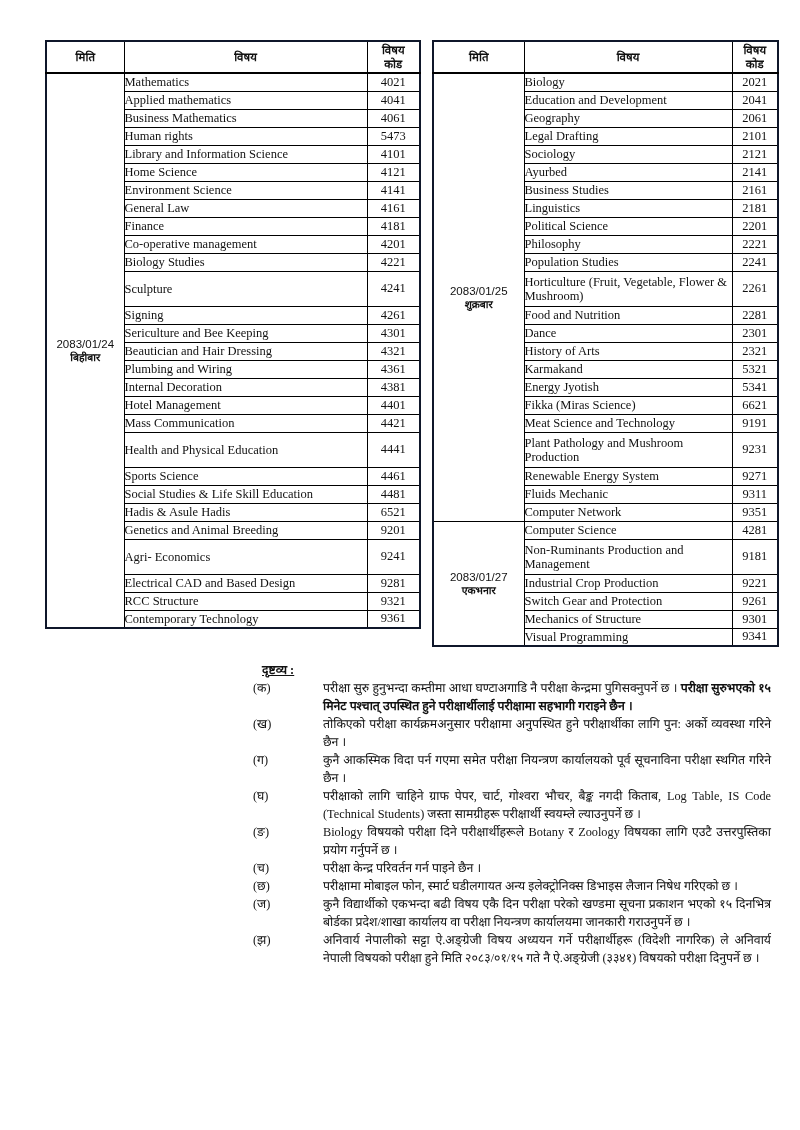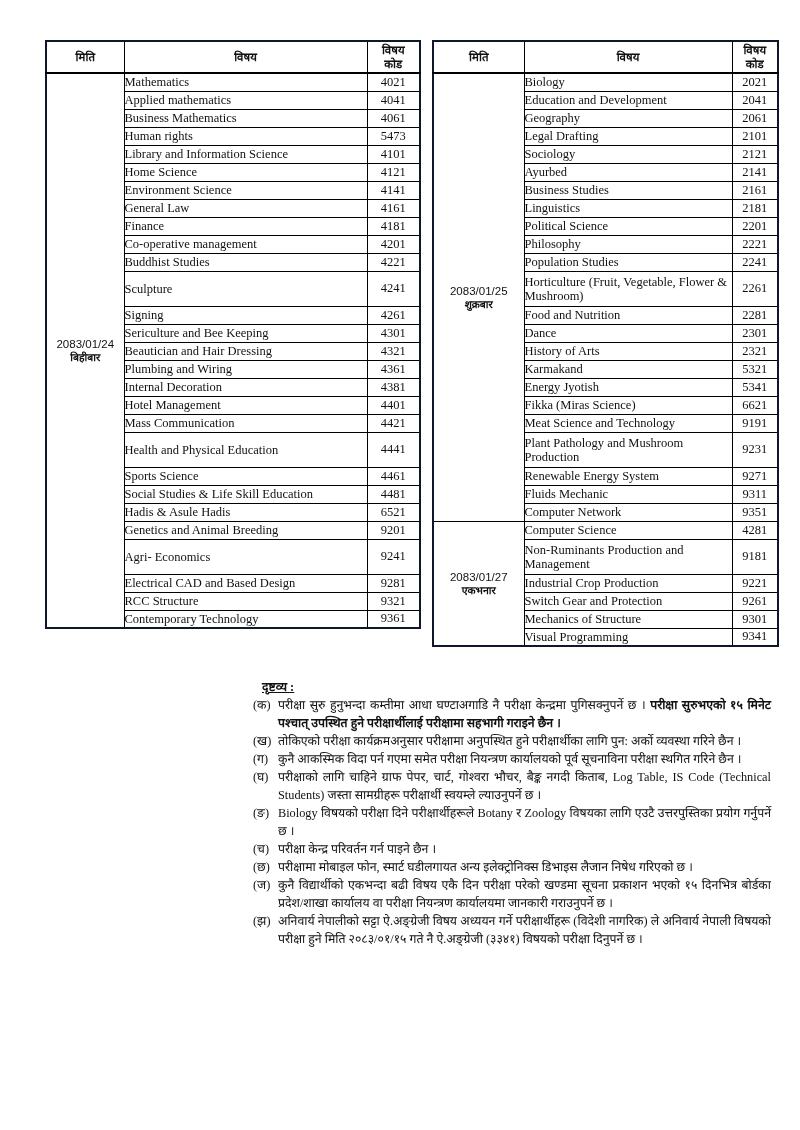--- a/index.html
+++ b/index.html
@@ -38,32 +38,32 @@
   .sched tbody tr { height: 18px; }
   .sched tbody tr.tall { height: 35px; }
   .subject-cell { padding: 1px 4px 1px 5px; line-height: 1.12; }
   .code-cell { text-align: center; }
   .date-cell { text-align: center; font-family: "Liberation Sans", sans-serif; }
   .date-en { font-size: 11.5px; line-height: 1.15; }
   .date-np { font-size: 10.5px; font-weight: bold; line-height: 1.15; }
 
   .notes {
     position: absolute;
-    left: 253px; top: 678px; width: 518px;
+    left: 253px; top: 661px; width: 518px;
     font-size: 12.3px;
     line-height: 18px;
   }
   .notes-heading {
     font-weight: bold;
     text-decoration: underline;
     padding-left: 9px;
   }
   .note { display: flex; }
   .note-label { flex: 0 0 25px; }
-  .note-text { flex: 1; text-align: justify; }
+  .note-text { flex: 1; text-align: justify; margin-left: 45px; }
   .note-text .bold { font-weight: bold; }
   .signature {
     text-align: right;
     font-weight: bold;
     font-size: 12.5px;
     margin-top: 26px;
   }
 </style>
 </head>
 <body>
@@ -122,21 +122,21 @@
         </tr>
         <tr>
           <td class="subject-cell">Finance</td>
           <td class="code-cell">4181</td>
         </tr>
         <tr>
           <td class="subject-cell">Co-operative management</td>
           <td class="code-cell">4201</td>
         </tr>
         <tr>
-          <td class="subject-cell">Buddhist Studies</td>
+          <td class="subject-cell">Biology Studies</td>
           <td class="code-cell">4221</td>
         </tr>
         <tr class="tall">
           <td class="subject-cell">Sculpture</td>
           <td class="code-cell">4241</td>
         </tr>
         <tr>
           <td class="subject-cell">Signing</td>
           <td class="code-cell">4261</td>
         </tr>

